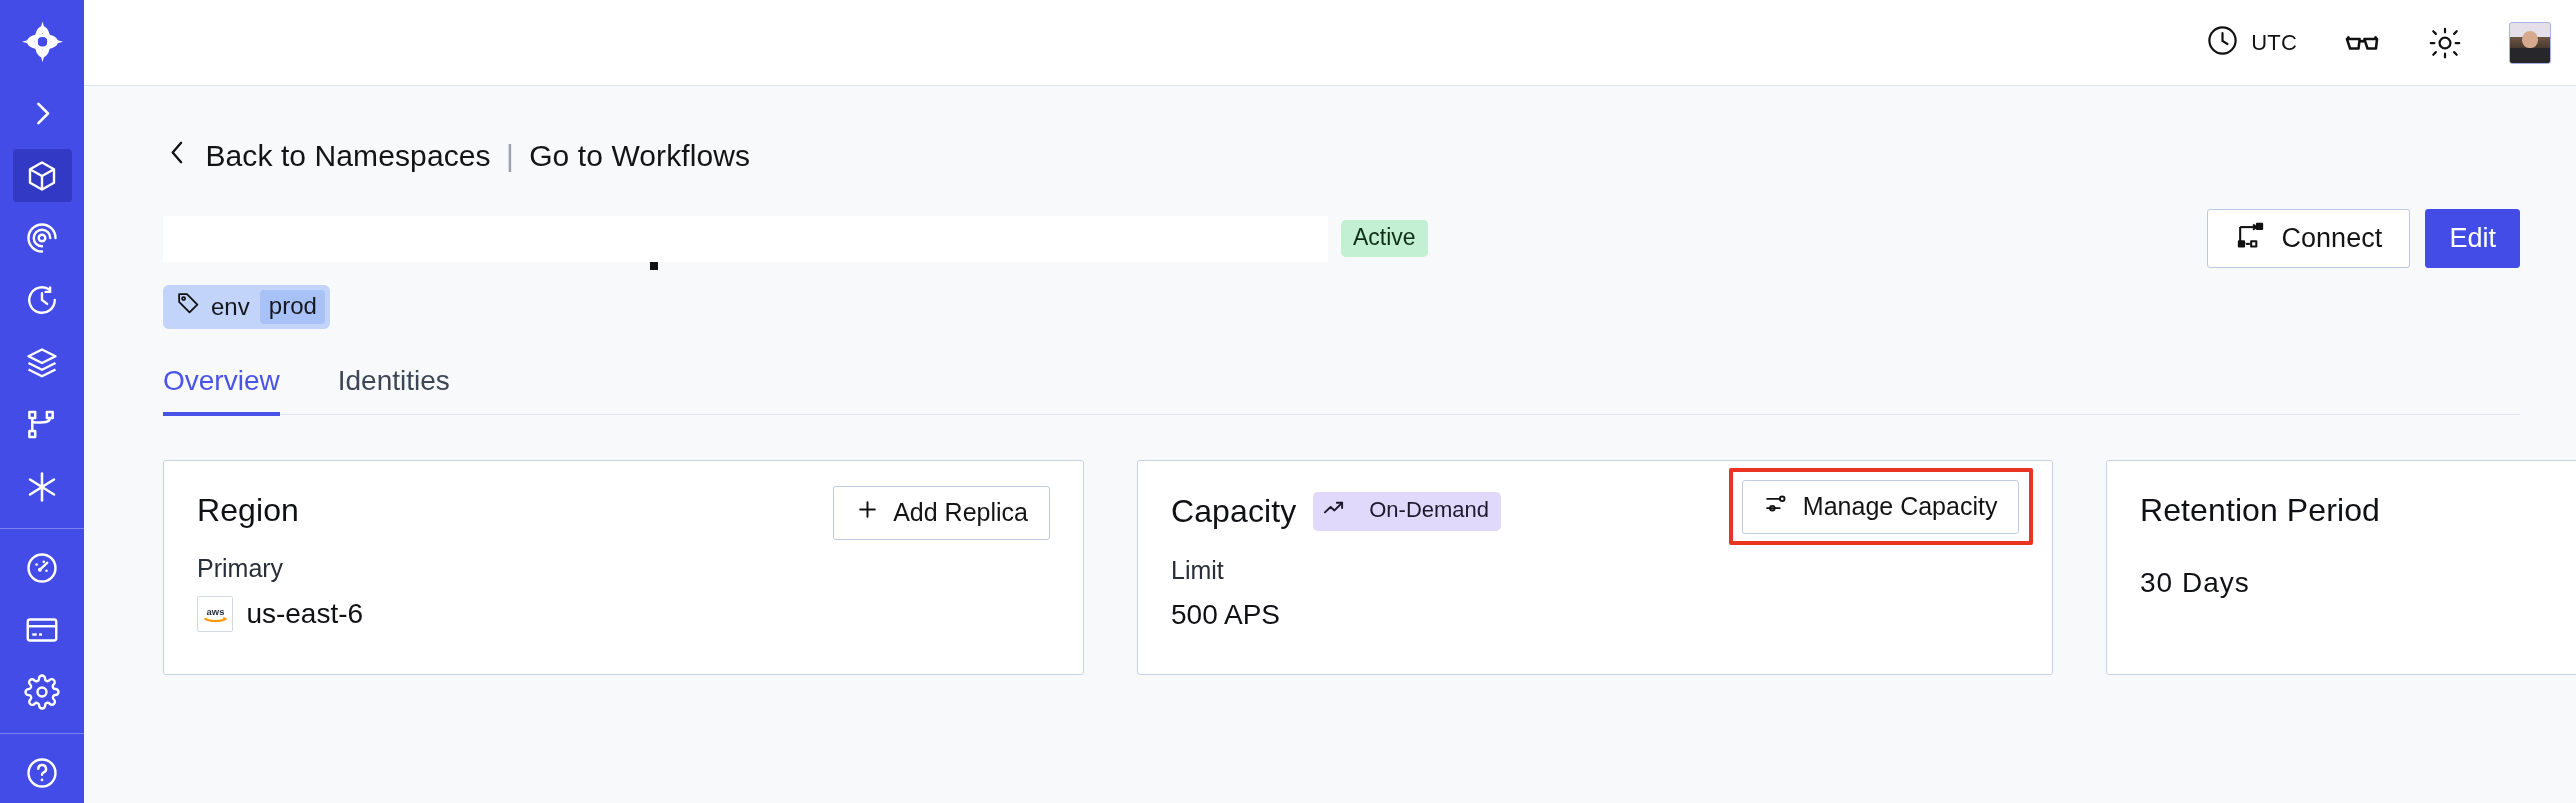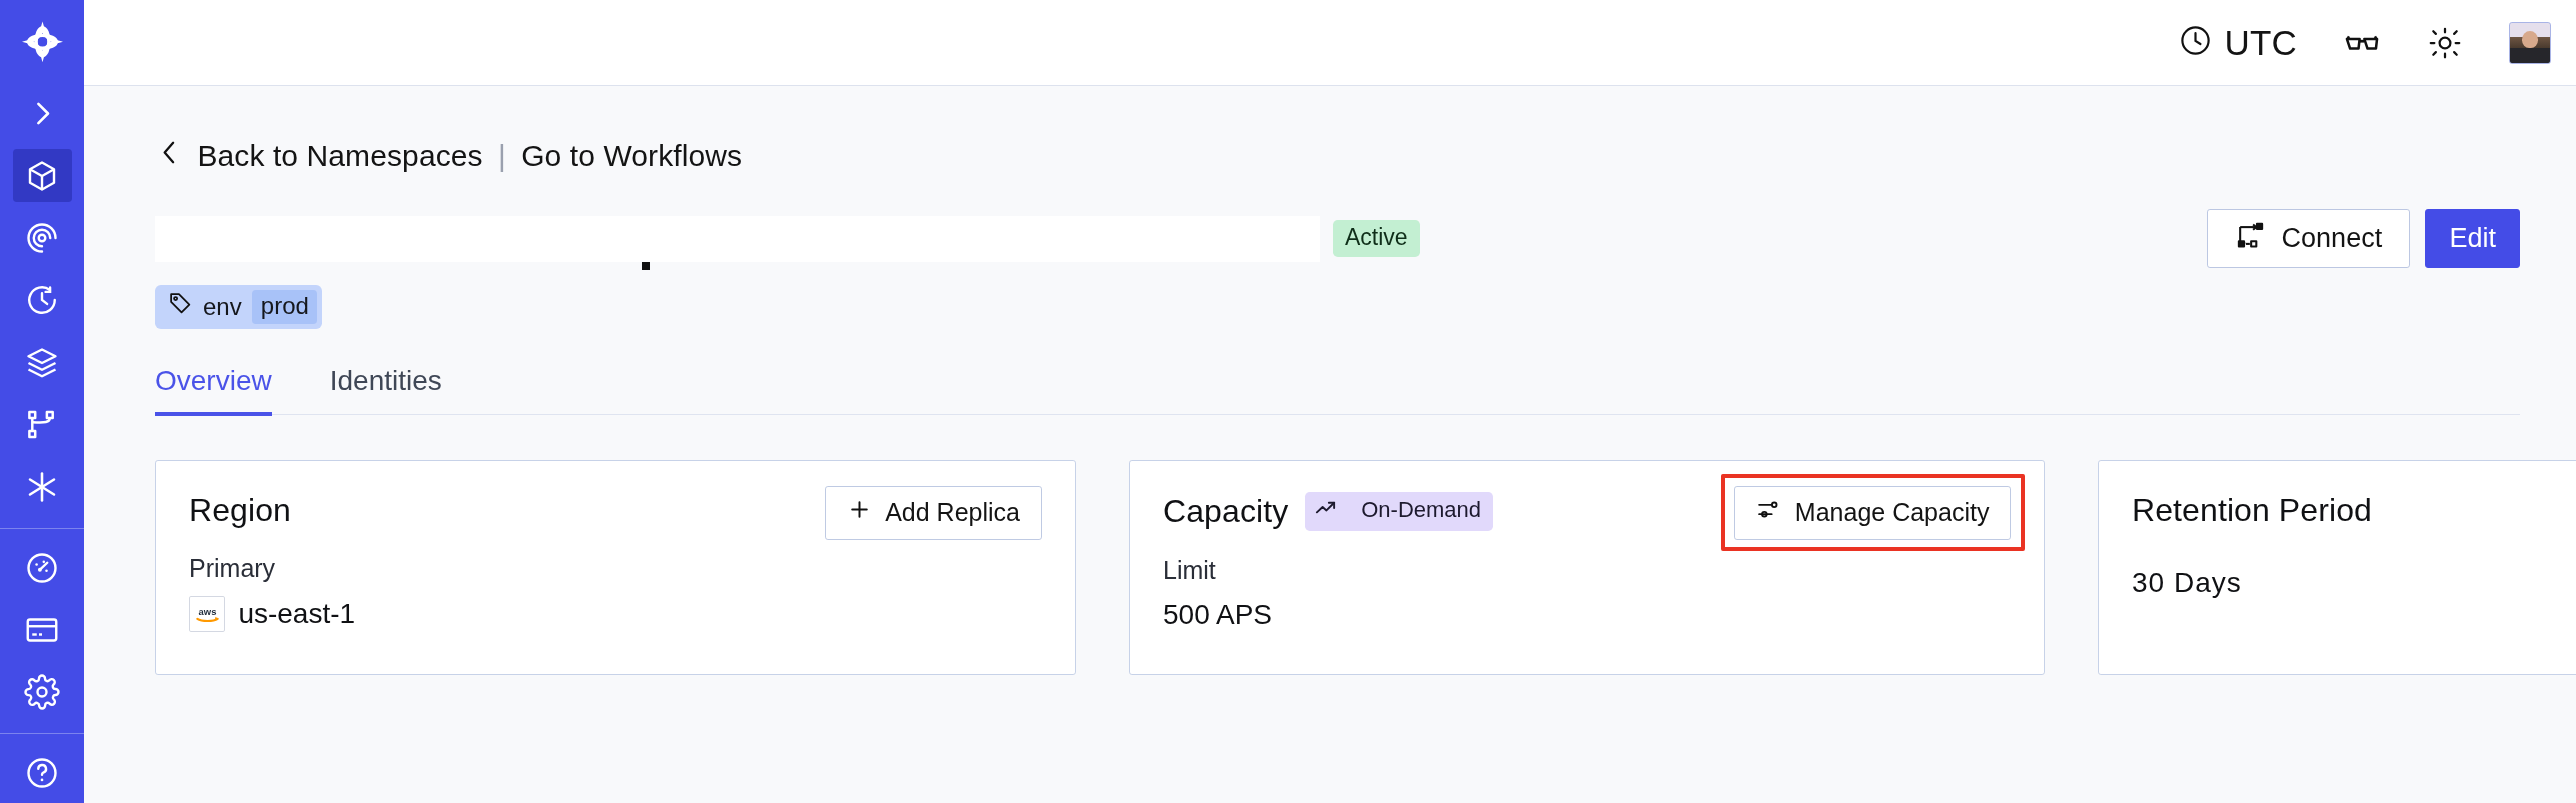--- a/index.html
+++ b/index.html
@@ -38,40 +38,40 @@
   .right { flex: 1 1 auto; display: flex; flex-direction: column; height: 804px; min-width: 0; }
 
   .topbar {
     height: 86px; background: #FFFFFF;
     border-bottom: 1px solid #DDE2EE;
     display: flex; align-items: center; justify-content: flex-end;
     padding-right: 25px;
     flex: 0 0 86px;
   }
   .tb-group { display: flex; align-items: center; gap: 11.5px; cursor: pointer; margin-right: 46px; }
-  .tb-tz-label { font-size: 35px; color: #141414; letter-spacing: 0.2px; }
+  .tb-tz-label { font-size: 22px; color: #141414; letter-spacing: 0.2px; }
   .tb-icon { margin-right: 46px; cursor: pointer; display: flex; align-items: center; }
   .avatar {
     width: 42px; height: 42px; border-radius: 2.9px;
     border: 1px solid #A9B4E6;
     background: linear-gradient(#E5DFEC 0%, #E5DFEC 34%, #6E5543 35%, #4A3A2E 62%, #26262B 63%, #26262B 100%);
     overflow: hidden; position: relative; cursor: pointer; flex: 0 0 42px;
   }
   .avatar::after {
     content: ""; position: absolute; left: 11.5px; top: 8.6px;
     width: 16.3px; height: 17.3px; border-radius: 50% 50% 45% 45%;
     background: #D7A98C;
   }
 
   
   .content {
     flex: 1 1 auto; background: #F8F9FB;
     padding: 52px 0 0 0; overflow: hidden; position: relative;
   }
-  .inner { padding-left: 71px; padding-right: 56px; }
+  .inner { padding-left: 71px; padding-right: 56px; margin-left: 8px; }
 
   .breadcrumb {
     display: flex; align-items: center; gap: 13.4px;
     font-size: 30px; color: #141414; letter-spacing: 0.1px;
   }
   .bc-link { cursor: pointer; }
   .bc-sep { color: #9AA0AE; font-weight: 300; padding: 0 1.9px; }
 
   .title-row {
     display: flex; align-items: center;
@@ -145,21 +145,21 @@
     font-size: 22px; padding: 4.8px 11.5px 5.8px 9.6px; margin-left: 16.3px; white-space: nowrap;
   }
   .card-btn {
     position: absolute; right: 33px; top: 25px;
     display: flex; align-items: center; justify-content: center; gap: 13.4px;
     background: #FFFFFF; border: 1px solid #BFCAE3; border-radius: 2.9px;
     height: 54px; padding: 0 21px; font-size: 25px; color: #141414; cursor: pointer;
     white-space: nowrap;
   }
   .hl-box {
-    position: absolute; right: 19px; top: 13px;
+    position: absolute; right: 19px; top: 7px;
     border: 4.8px solid #EA3323; border-radius: 1.9px;
     padding: 7.7px 9.6px;
   }
   .hl-box .card-btn { position: static; }
   .card-sub { font-size: 25px; color: #2A2E38; margin-top: 25px; }
   .card-val { font-size: 28px; color: #101114; margin-top: 13.4px; display: flex; align-items: center; gap: 13.4px; }
   .retention-val { margin-top: 38px; font-size: 28px; color: #101114; letter-spacing: 1px; }
   .aws-logo {
     width: 36px; height: 36px; border: 1px solid #D4D8E2; border-radius: 1.9px;
     display: flex; flex-direction: column; align-items: center; justify-content: center;
@@ -404,21 +404,21 @@
             </div>
             <div class="card-sub">Primary</div>
             <div class="card-val">
               <span class="aws-logo">
                 <svg width="29" height="23" viewBox="0 0 40 30" style="font-size:29px">
                   <text x="20" y="15" font-family="'Liberation Sans',sans-serif" font-size="13" font-weight="bold" fill="#232F3E" text-anchor="middle">aws</text>
                   <path d="M6 21c6 4 22 4 28 0" stroke="#FF9900" stroke-width="3" fill="none" stroke-linecap="round"></path>
                   <path d="M31 18l4 3-5 2z" fill="#FF9900"></path>
                 </svg>
               </span>
-              <span>us-east-1</span>
+              <span>us-east-6</span>
             </div>
           </section>
 
           <section class="card card-capacity">
             <div class="card-head">
               <span class="card-title">Capacity</span>
               <span class="badge-purple">
                 <span>
                   <svg width="23" height="23" viewBox="0 0 24 24" fill="none" stroke="#1D1A2E" stroke-width="2" stroke-linecap="round" stroke-linejoin="round">
                       <polyline points="3 16 9 10.5 13 14 21 6"></polyline>

